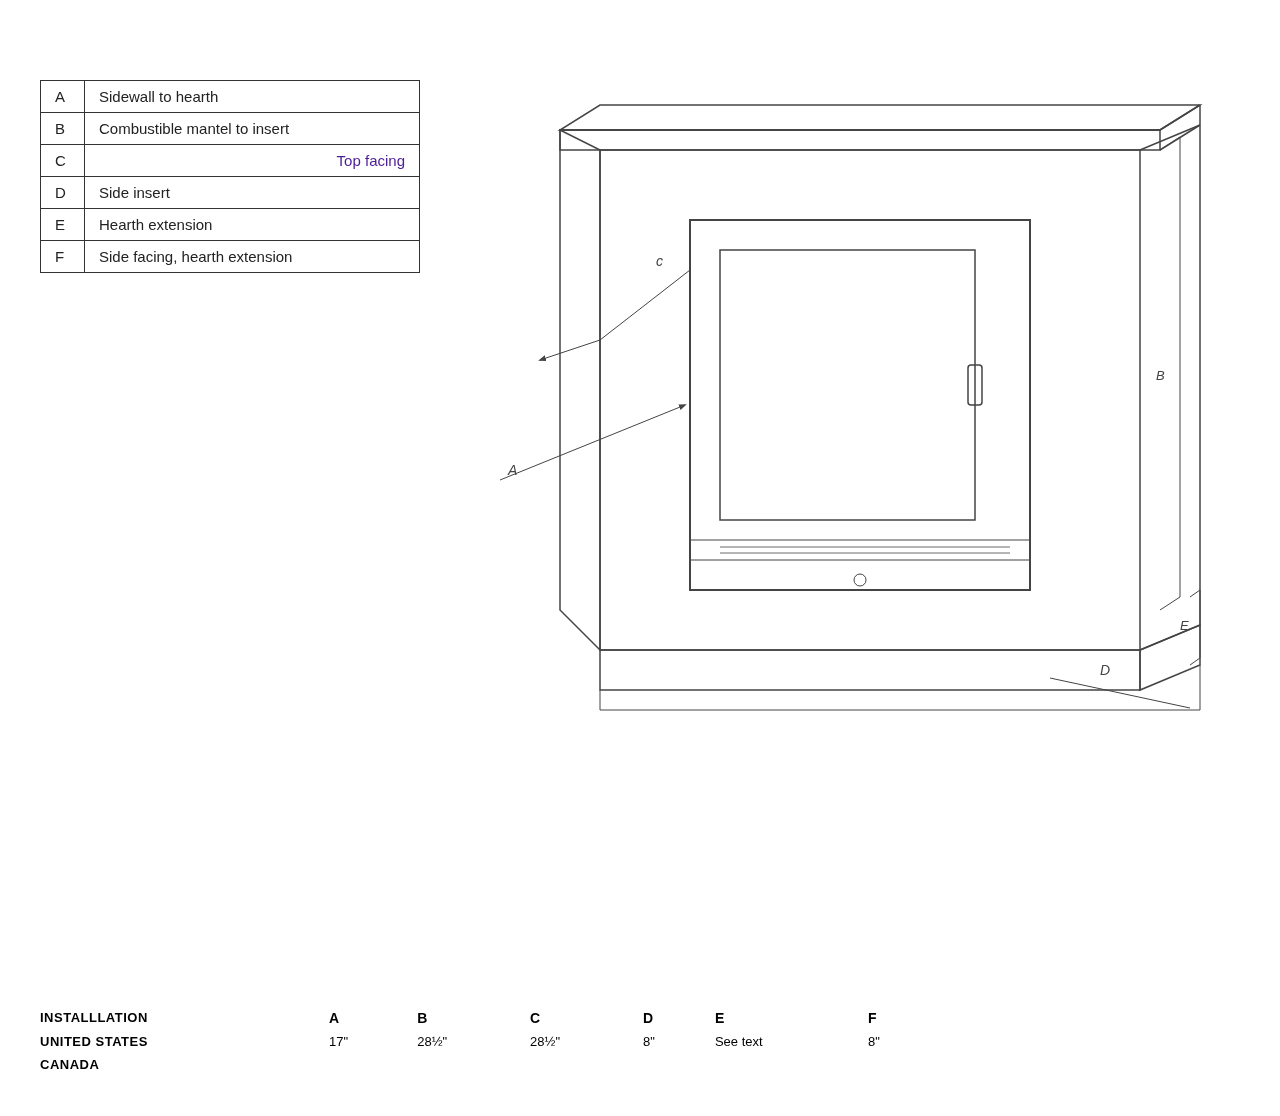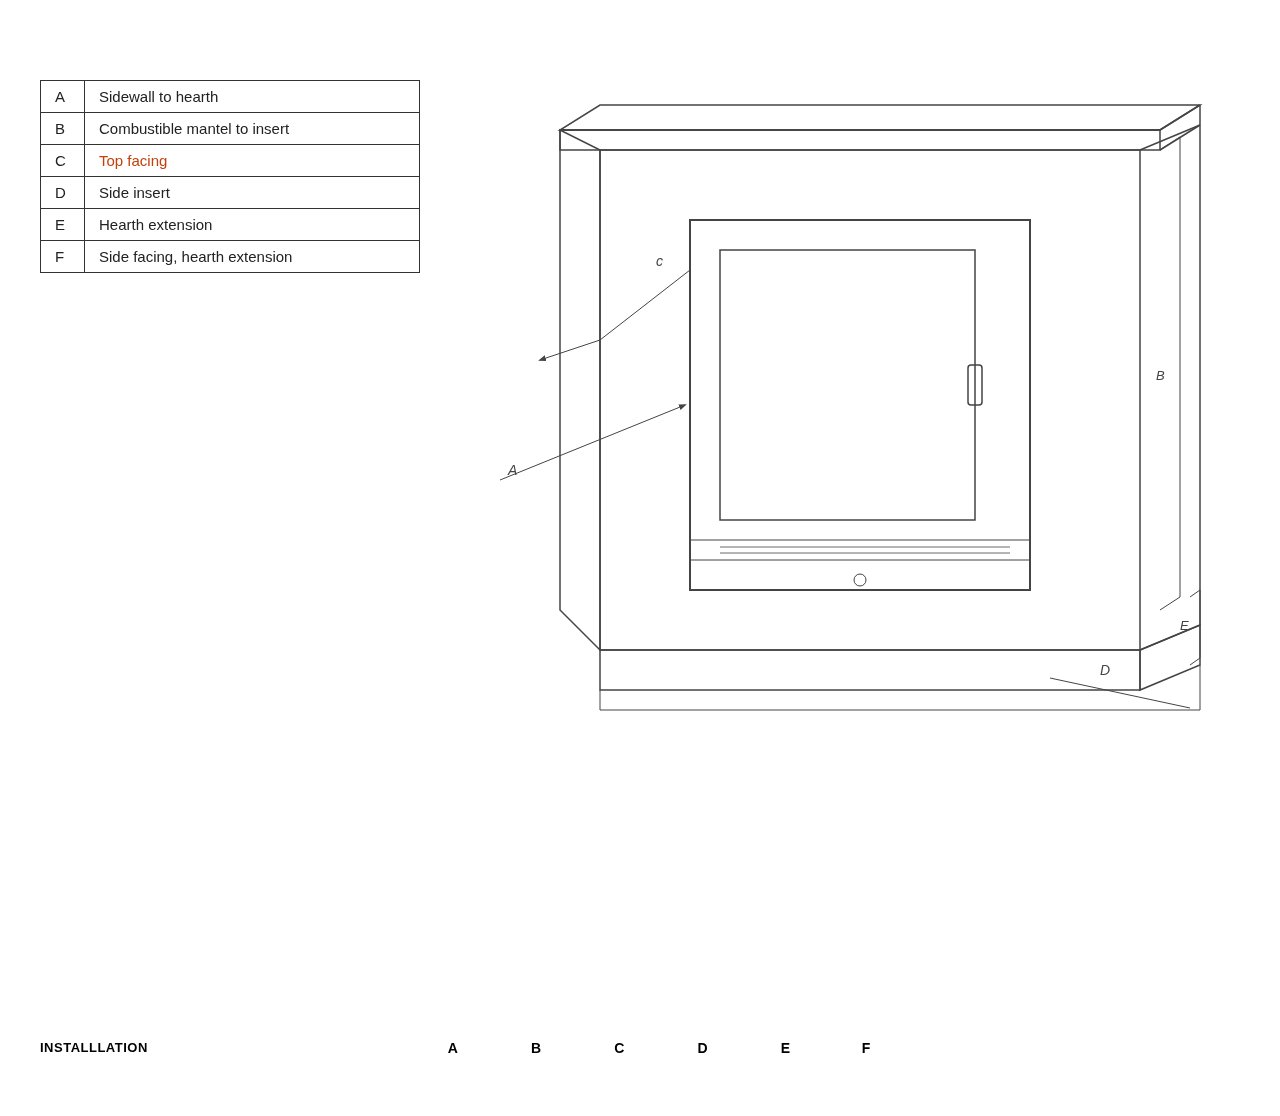--- a/index.html
+++ b/index.html
@@ -90,21 +90,21 @@
         <tr>
           <td>A</td>
           <td>Sidewall to hearth</td>
         </tr>
         <tr>
           <td>B</td>
           <td>Combustible mantel to insert</td>
         </tr>
         <tr>
           <td>C</td>
-          <td style="color: #c2410c;">Top facing</td>
+          <td style="color: #4c1d95; text-align: right;">Top facing</td>
         </tr>
         <tr>
           <td>D</td>
           <td>Side insert</td>
         </tr>
         <tr>
           <td>E</td>
           <td>Hearth extension</td>
         </tr>
         <tr>
@@ -177,31 +177,49 @@
       <text x="780" y="580" font-size="13" fill="#444" font-style="italic">E</text>
 
       <defs>
         <marker id="arrow" markerWidth="8" markerHeight="8" refX="6" refY="3" orient="auto">
           <path d="M0,0 L0,6 L8,3 z" fill="#444"></path>
         </marker>
       </defs>
     </svg>
   </div>
 
-  <div class="data-section" style="bottom:56px; position:absolute; left:40px; width:900px;">
+  <div class="data-section" style="bottom:40px; position:absolute; left:40px; width:900px;">
     <table class="data-table">
       <thead>
         <tr>
           <th style="font-size:13px; font-weight:bold; text-transform:uppercase; letter-spacing:0.5px; padding-right:20px;">INSTALLLATION</th>
           <th style="font-weight:bold;">A</th>
           <th style="font-weight:bold;">B</th>
           <th style="font-weight:bold;">C</th>
           <th style="font-weight:bold;">D</th>
           <th style="font-weight:bold;">E</th>
           <th style="font-weight:bold;">F</th>
         </tr>
       </thead>
       <tbody id="data-tbody">
+          <tr>
+            <td style="font-size: 13px; padding-right: 20px; font-weight: bold; text-transform: uppercase; letter-spacing: 0.5px;">UNITED STATES</td>
+            <td style="font-size: 13px; padding-right: 20px;">17"</td>
+            <td style="font-size: 13px; padding-right: 20px;">28½"</td>
+            <td style="font-size: 13px; padding-right: 20px;">28½"</td>
+            <td style="font-size: 13px; padding-right: 20px;">8"</td>
+            <td style="font-size: 13px; padding-right: 20px;">See text</td>
+            <td style="font-size: 13px; padding-right: 20px;">8"</td>
+          </tr>
+          <tr>
+            <td style="font-size: 13px; padding-right: 20px; font-weight: bold; text-transform: uppercase; letter-spacing: 0.5px;">CANADA</td>
+            <td style="font-size: 13px; padding-right: 20px;"></td>
+            <td style="font-size: 13px; padding-right: 20px;"></td>
+            <td style="font-size: 13px; padding-right: 20px;"></td>
+            <td style="font-size: 13px; padding-right: 20px;"></td>
+            <td style="font-size: 13px; padding-right: 20px;"></td>
+            <td style="font-size: 13px; padding-right: 20px;"></td>
+          </tr>
         </tbody>
     </table>
   </div>
 
 </div>
 
 </body></html>

